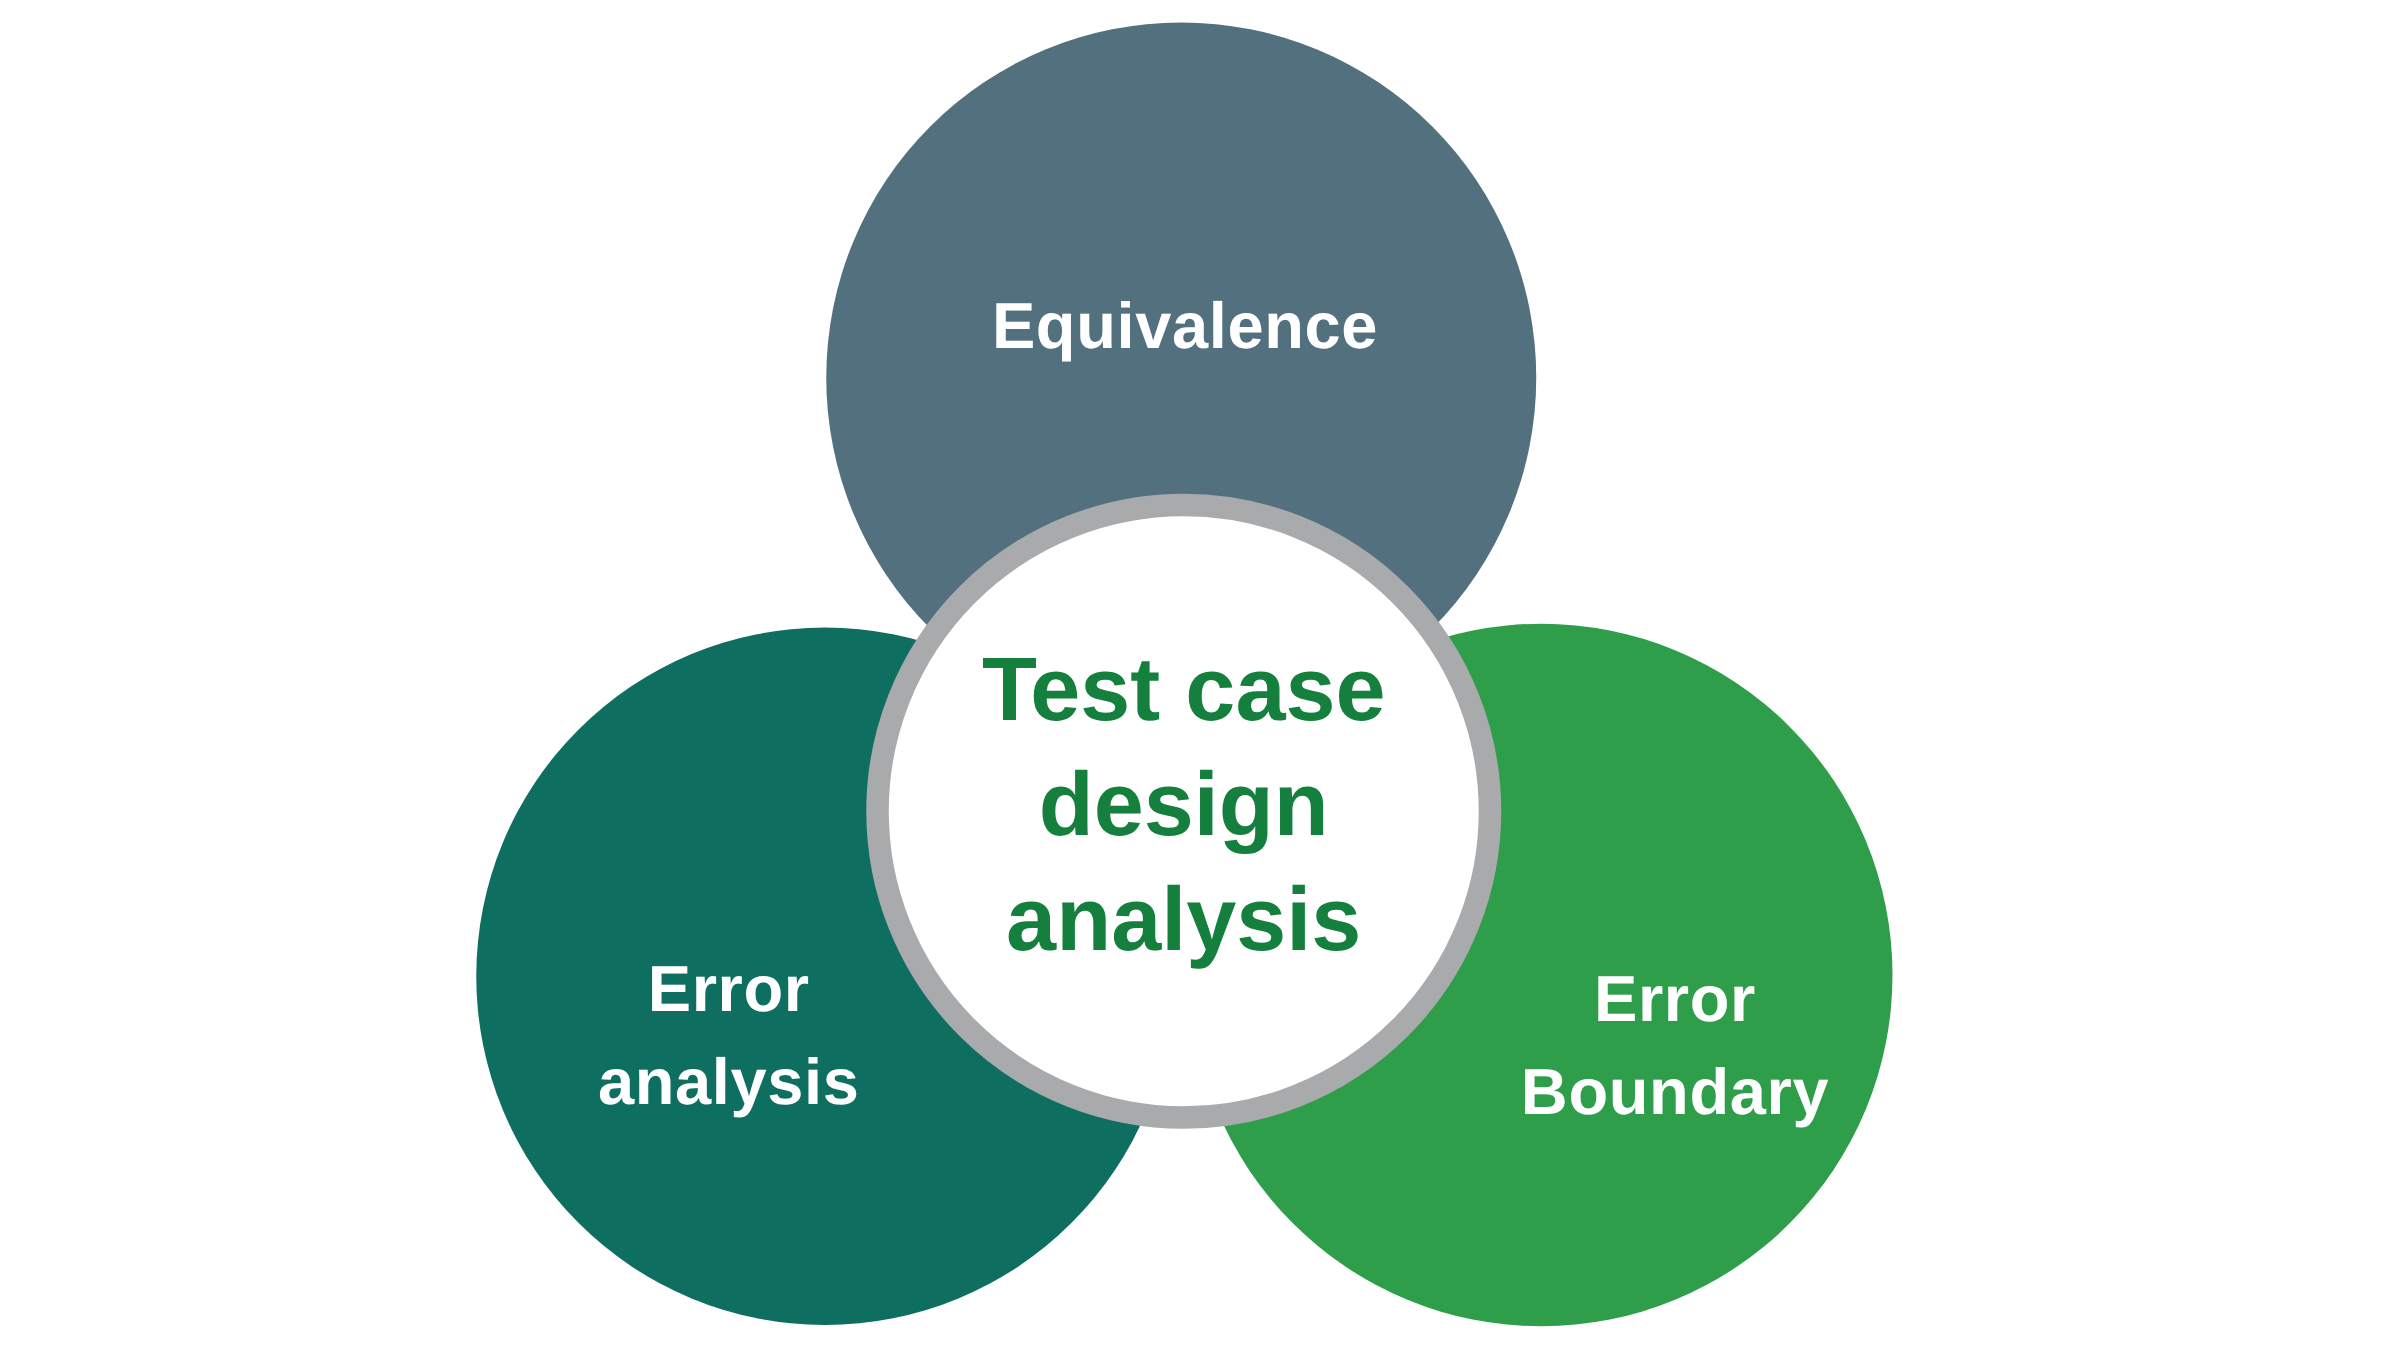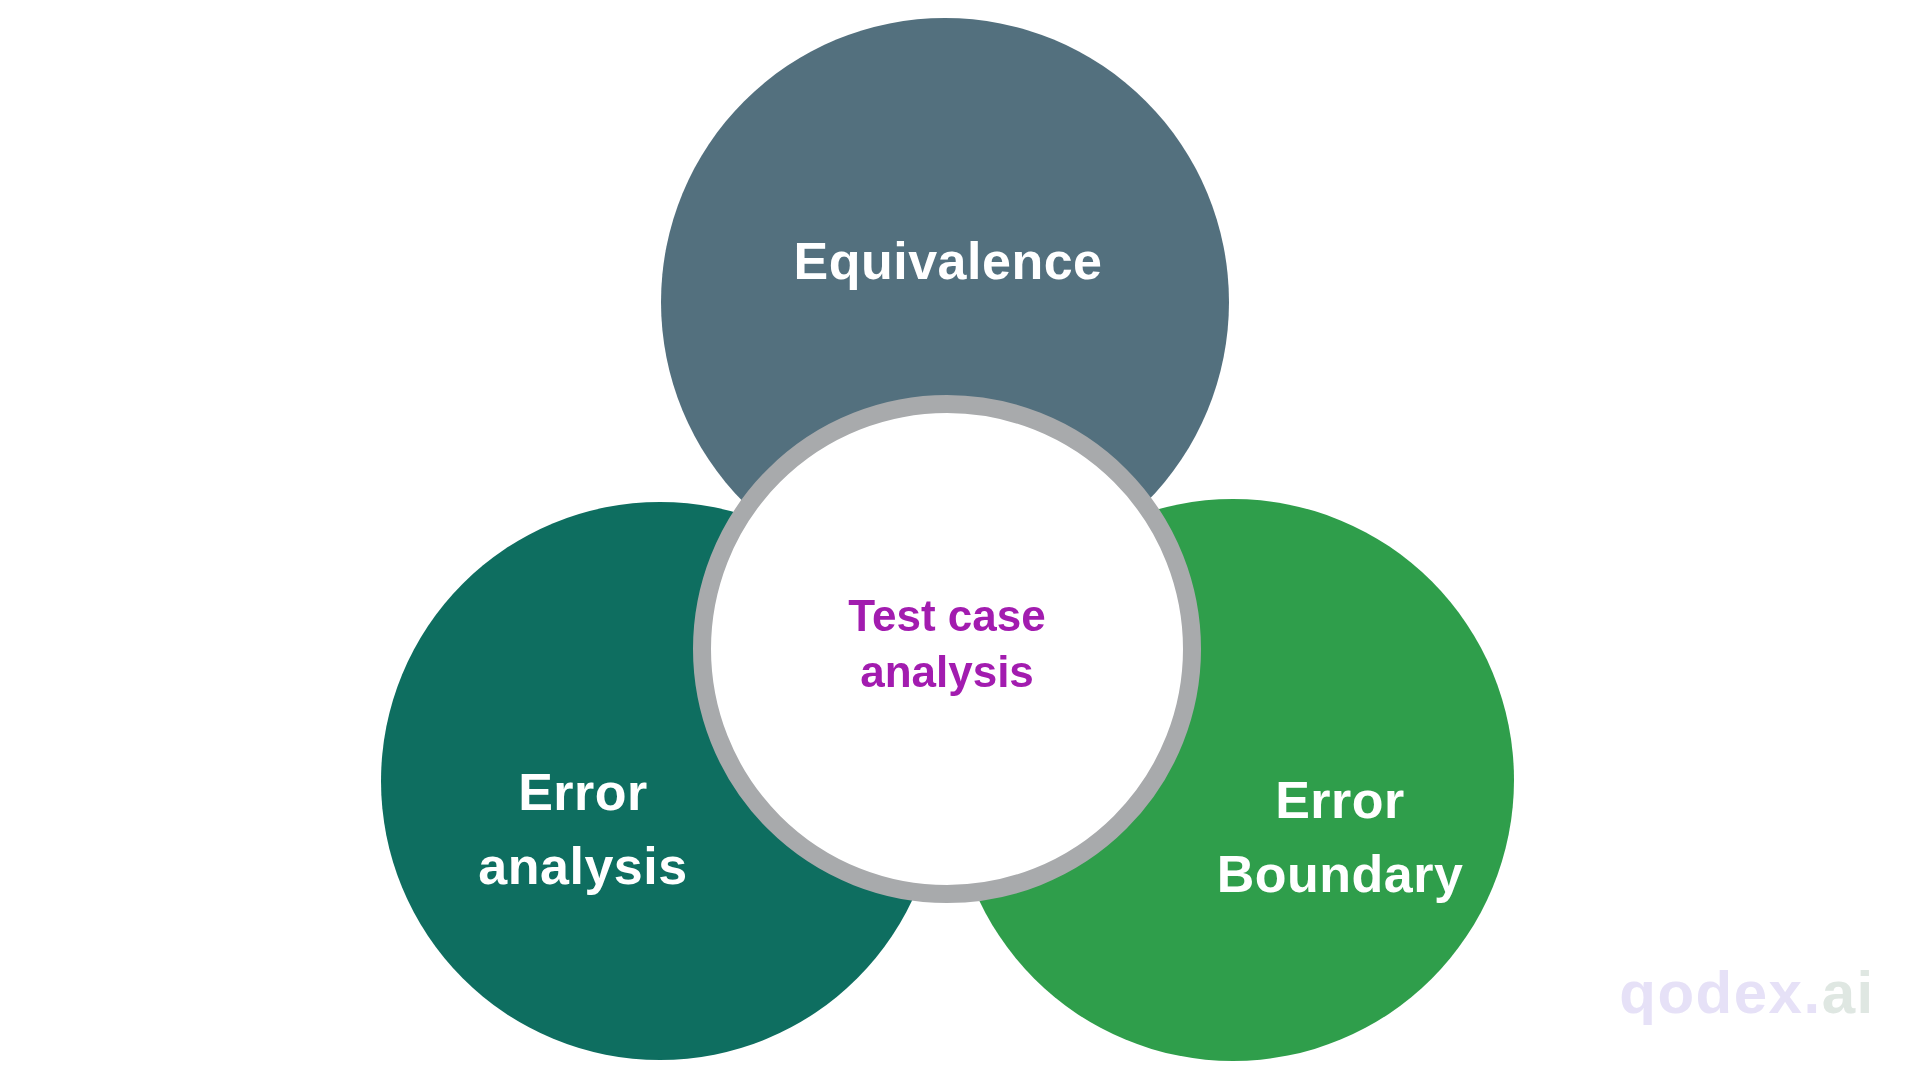--- a/index.html
+++ b/index.html
@@ -51,22 +51,22 @@
     line-height: 1.42;
     letter-spacing: 0.5px;
     z-index: 4;
     white-space: nowrap;
   }
   .label-top    { left: 948px; top: 262px; }
   .label-left   { left: 583px; top: 830px; }
   .label-right  { left: 1340px; top: 838px; }
   .label-center {
     left: 947px; top: 644px;
-    color: #a21caf;
-    font-size: 44px;
+    color: #15803d;
+    font-size: 72px;
     font-weight: 700;
     line-height: 1.28;
     letter-spacing: 0px;
   }
   .watermark {
     position: absolute;
     left: 1747px; top: 992px;
     transform: translate(-50%, -50%);
     font-size: 60px;
     font-weight: 600;
@@ -99,20 +99,18 @@
     <div>analysis</div>
   </div>
 
   <div class="label label-right">
     <div>Error</div>
     <div>Boundary</div>
   </div>
 
   <div class="label label-center">
     <div>Test case</div>
+    <div>design</div>
     <div>analysis</div>
   </div>
 
-  <div class="watermark">
-    <span class="brand">qodex.</span><span class="suffix">ai</span>
-  </div>
 
 </div>
 
 </body></html>

